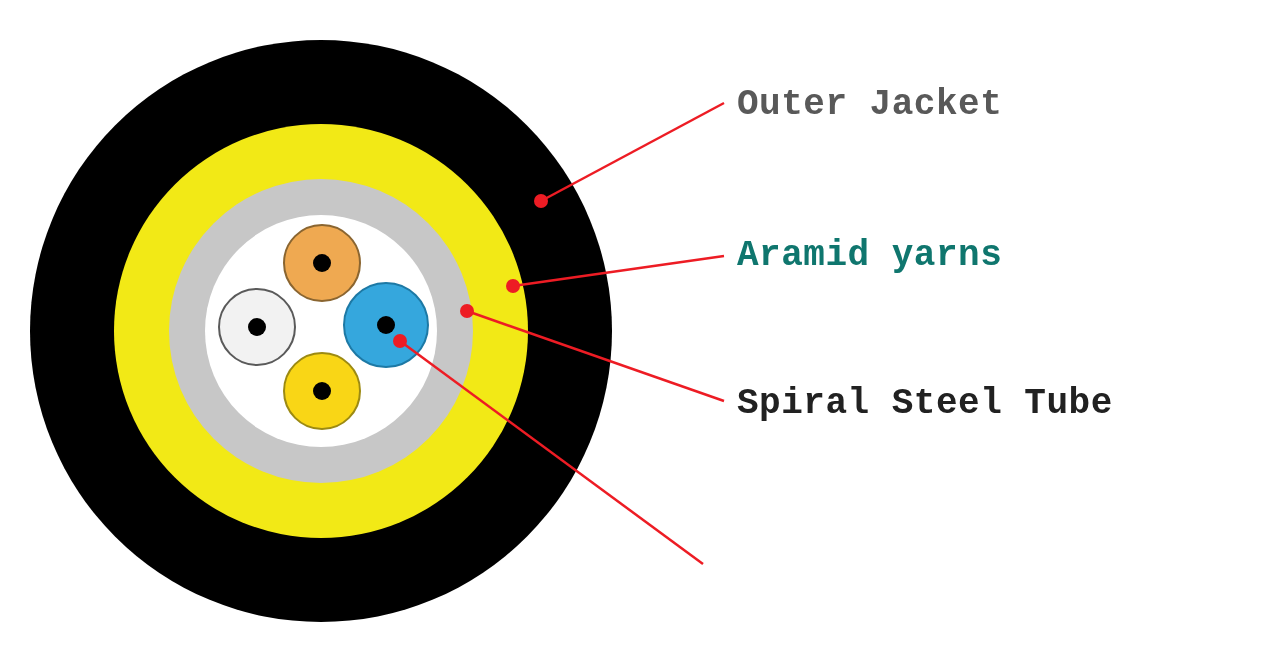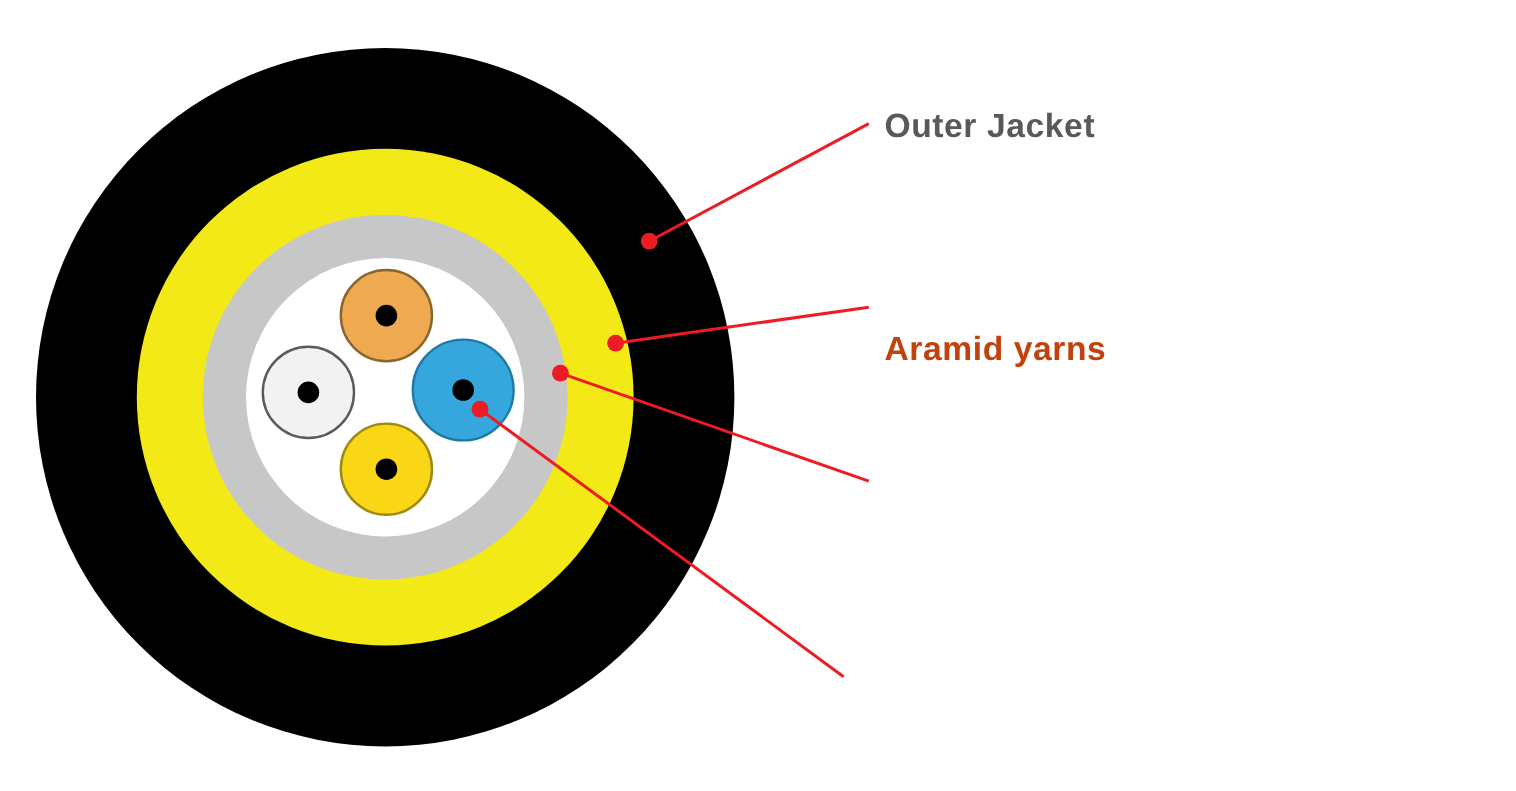--- a/index.html
+++ b/index.html
@@ -19,25 +19,26 @@
     inset: 0;
   }
   #cable-svg {
     position: absolute;
     top: 0;
     left: 0;
   }
   .callout-label {
     position: absolute;
     font-weight: bold;
-    font-size: 28px;
+    font-size: 36px;
     line-height: 1;
     white-space: nowrap;
     transform: translateY(-50%);
     letter-spacing: 0.5px;
+    font-family: Liberation Mono, monospace;
   }
 </style>
 </head>
 <body>
 
 <div id="diagram-stage">
   <svg id="cable-svg" width="1263" height="659" viewBox="0 0 1263 659">
       <circle cx="321" cy="331" r="291" fill="#000000"></circle>
       <circle cx="321" cy="331" r="207" fill="#f2e916"></circle>
       <circle cx="321" cy="331" r="152" fill="#c7c7c7"></circle>
@@ -55,16 +56,17 @@
       <line x1="513" y1="286" x2="724" y2="256" stroke="#ed1c24" stroke-width="2.5"></line>
       <circle cx="513" cy="286" r="7" fill="#ed1c24"></circle>
       <line x1="467" y1="311" x2="724" y2="401" stroke="#ed1c24" stroke-width="2.5"></line>
       <circle cx="467" cy="311" r="7" fill="#ed1c24"></circle>
       <line x1="400" y1="341" x2="703" y2="564" stroke="#ed1c24" stroke-width="2.5"></line>
       <circle cx="400" cy="341" r="7" fill="#ed1c24"></circle>
     </svg>
 
   <div class="callout-label" style="left: 737px; top: 105px; color: rgb(89, 89, 89);">Outer Jacket</div>
 
-  <div class="callout-label" style="left: 737px; top: 256px; color: #c2410c; margin-top: 35px;">Aramid yarns</div>
+  <div class="callout-label" style="left: 737px; top: 256px; color: #0f766e;">Aramid yarns</div>
 
+  <div class="callout-label" style="left: 737px; top: 404px; color: rgb(33, 33, 33);">Spiral Steel Tube</div>
 
 </div>
 
 </body></html>

